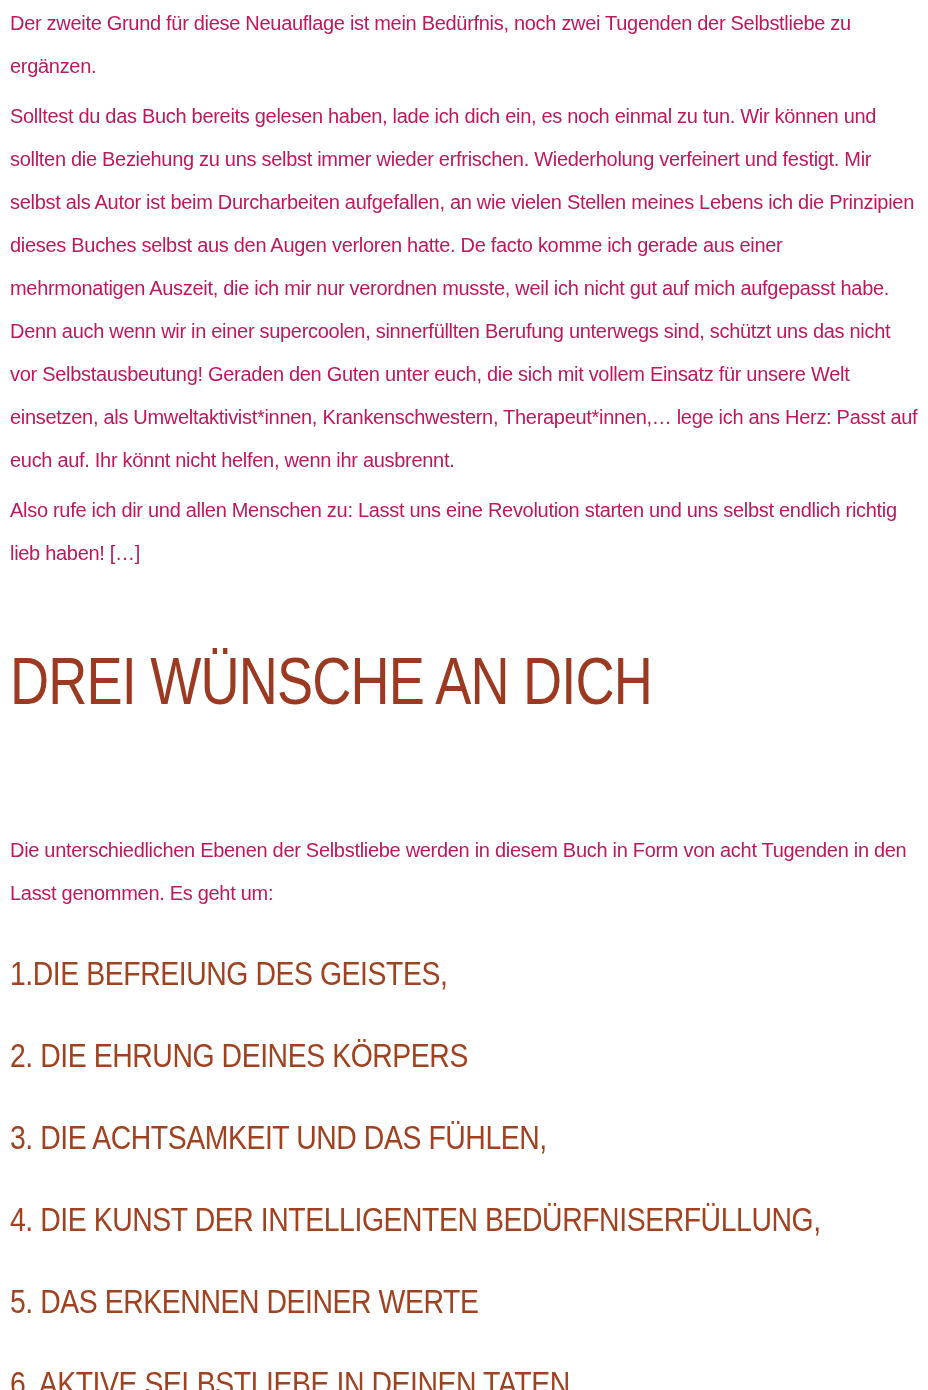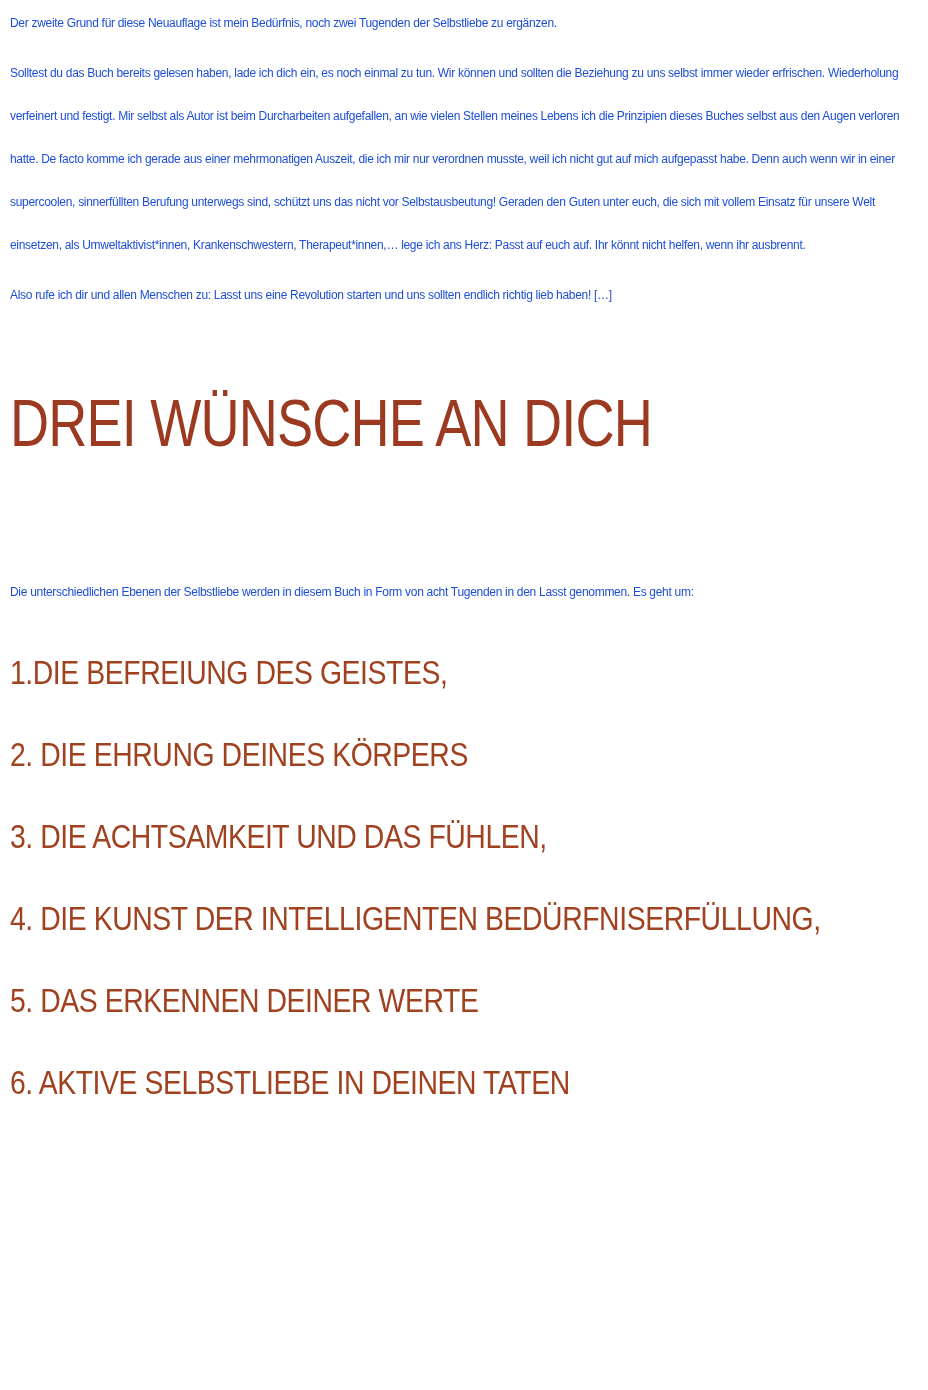--- a/index.html
+++ b/index.html
@@ -10,25 +10,25 @@
   body {
     width: 928px;
     height: 1390px;
     overflow: hidden;
     font-family: "Liberation Sans", "DejaVu Sans", sans-serif;
     color: #1c1c1c;
     box-sizing: border-box;
     padding: 2px 10px 0 10px;
   }
   .body-paragraph {
-    font-size: 12px;
+    font-size: 20px;
     line-height: 43px;
     letter-spacing: -0.3px;
     margin: 0 0 7px 0;
-    color: #1d4ed8;
+    color: #be185d;
   }
   .section-heading {
     font-size: 66px;
     font-weight: 400;
     color: #9b3a21;
     margin: 70px 0 0 0;
     line-height: 72px;
     white-space: nowrap;
     letter-spacing: -1px;
     transform: scaleX(0.82);
@@ -59,21 +59,21 @@
 </style>
 </head>
 <body>
 
 <main>
 
   <p class="body-paragraph">Der zweite Grund für diese Neuauflage ist mein Bedürfnis, noch zwei Tugenden der Selbstliebe zu ergänzen.</p>
 
   <p class="body-paragraph">Solltest du das Buch bereits gelesen haben, lade ich dich ein, es noch einmal zu tun. Wir können und sollten die Beziehung zu uns selbst immer wieder erfrischen. Wiederholung verfeinert und festigt. Mir selbst als Autor ist beim Durcharbeiten aufgefallen, an wie vielen Stellen meines Lebens ich die Prinzipien dieses Buches selbst aus den Augen verloren hatte. De facto komme ich gerade aus einer mehrmonatigen Auszeit, die ich mir nur verordnen musste, weil ich nicht gut auf mich aufgepasst habe. Denn auch wenn wir in einer supercoolen, sinnerfüllten Berufung unterwegs sind, schützt uns das nicht vor Selbstausbeutung! Geraden den Guten unter euch, die sich mit vollem Einsatz für unsere Welt einsetzen, als Umweltaktivist*innen, Krankenschwestern, Therapeut*innen,… lege ich ans Herz: Passt auf euch auf. Ihr könnt nicht helfen, wenn ihr ausbrennt.</p>
 
-  <p class="body-paragraph">Also rufe ich dir und allen Menschen zu: Lasst uns eine Revolution starten und uns sollten endlich richtig lieb haben! […]</p>
+  <p class="body-paragraph">Also rufe ich dir und allen Menschen zu: Lasst uns eine Revolution starten und uns selbst endlich richtig lieb haben! […]</p>
 
   <h1 class="section-heading">DREI WÜNSCHE AN DICH</h1>
 
   <p class="body-paragraph intro-paragraph">Die unterschiedlichen Ebenen der Selbstliebe werden in diesem Buch in Form von acht Tugenden in den Lasst genommen. Es geht um:</p>
 
   <ul class="virtue-list">
     <li>1.DIE BEFREIUNG DES GEISTES,</li>
     <li>2. DIE EHRUNG DEINES KÖRPERS</li>
     <li>3. DIE ACHTSAMKEIT UND DAS FÜHLEN,</li>
     <li>4. DIE KUNST DER INTELLIGENTEN BEDÜRFNISERFÜLLUNG,</li>

